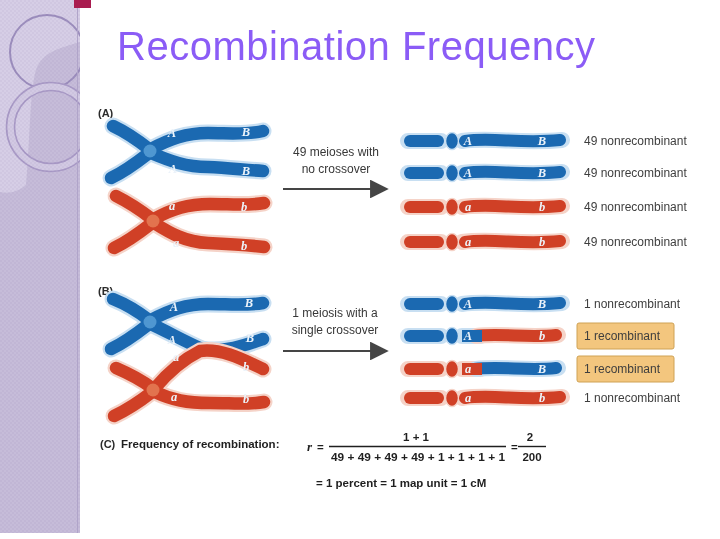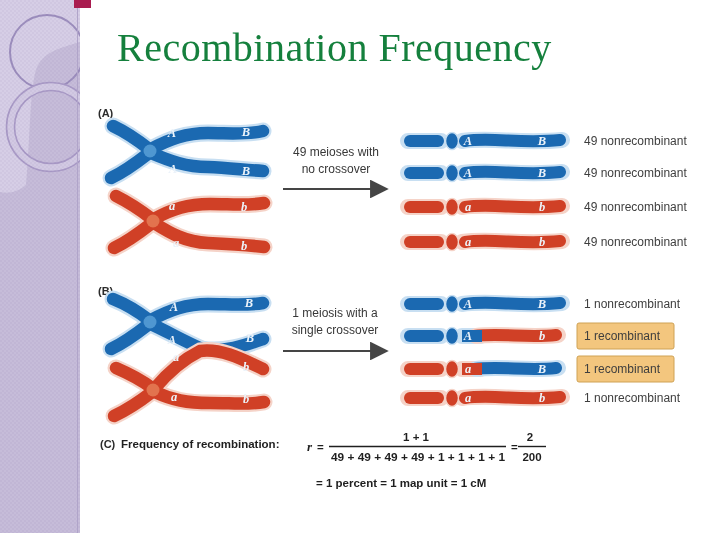--- a/index.html
+++ b/index.html
@@ -3,22 +3,22 @@
 <meta charset="utf-8">
 <style>
   html,body{margin:0;padding:0;background:#ffffff;}
   .slide{
     position:relative;width:720px;height:539px;background:#ffffff;overflow:hidden;
     font-family:"Liberation Sans",sans-serif;
   }
   .sidebar-svg{position:absolute;left:0;top:0;}
   .title{
     position:absolute;left:117px;top:24px;margin:0;
-    font-family:Liberation Serif, serif;
-    font-size:40px;font-weight:400;color:#15803d;letter-spacing:0.5px;
+    font-family:Liberation Sans, sans-serif;
+    font-size:40px;font-weight:400;color:#8b5cf6;letter-spacing:0.5px;
     white-space:nowrap;
   }
   .diagram{position:absolute;left:0;top:0;}
 
   
   .arm{fill:none;stroke-width:12.5;stroke-linecap:round;}
   .armglow{fill:none;stroke-width:17;stroke-linecap:round;}
   .rod{fill:none;stroke-width:12;stroke-linecap:round;}
   .rodglow{fill:none;stroke-width:16;stroke-linecap:round;}
   .butt{stroke-linecap:butt;}

